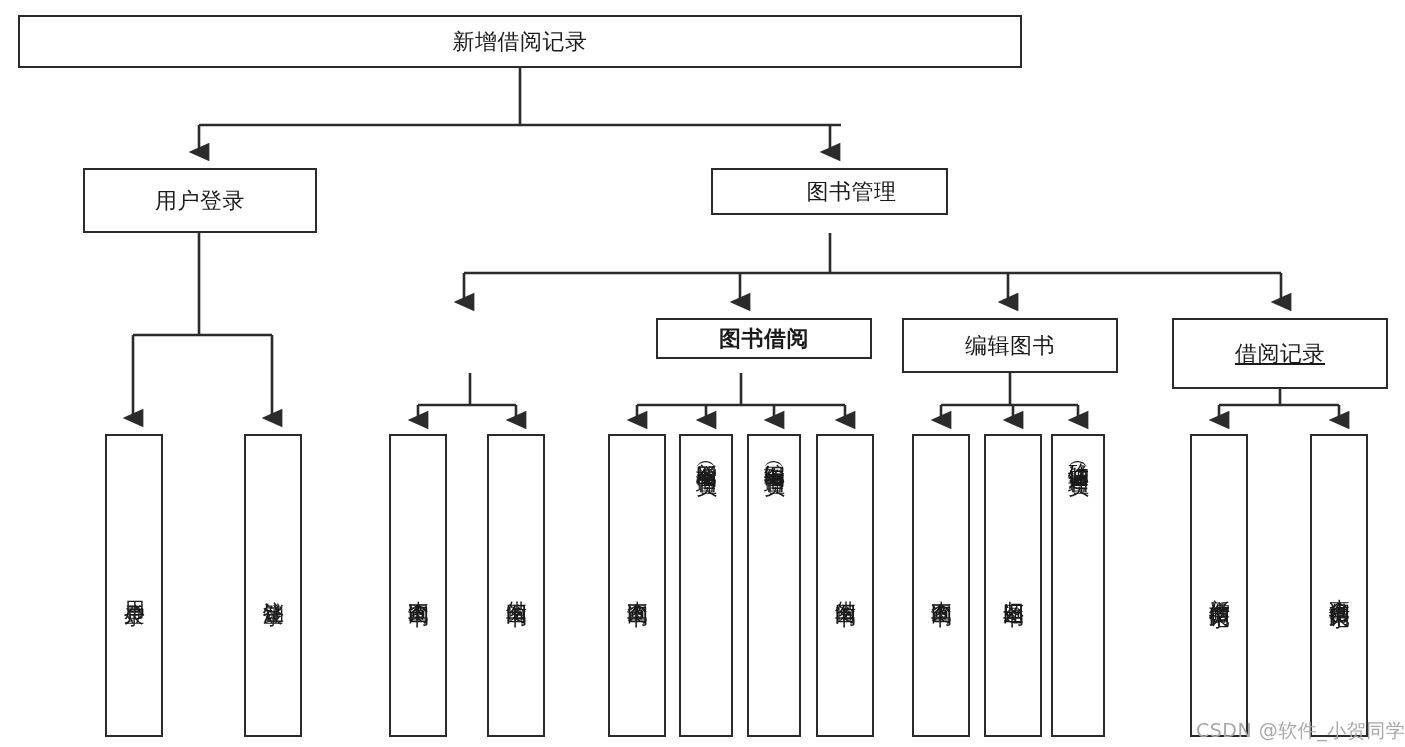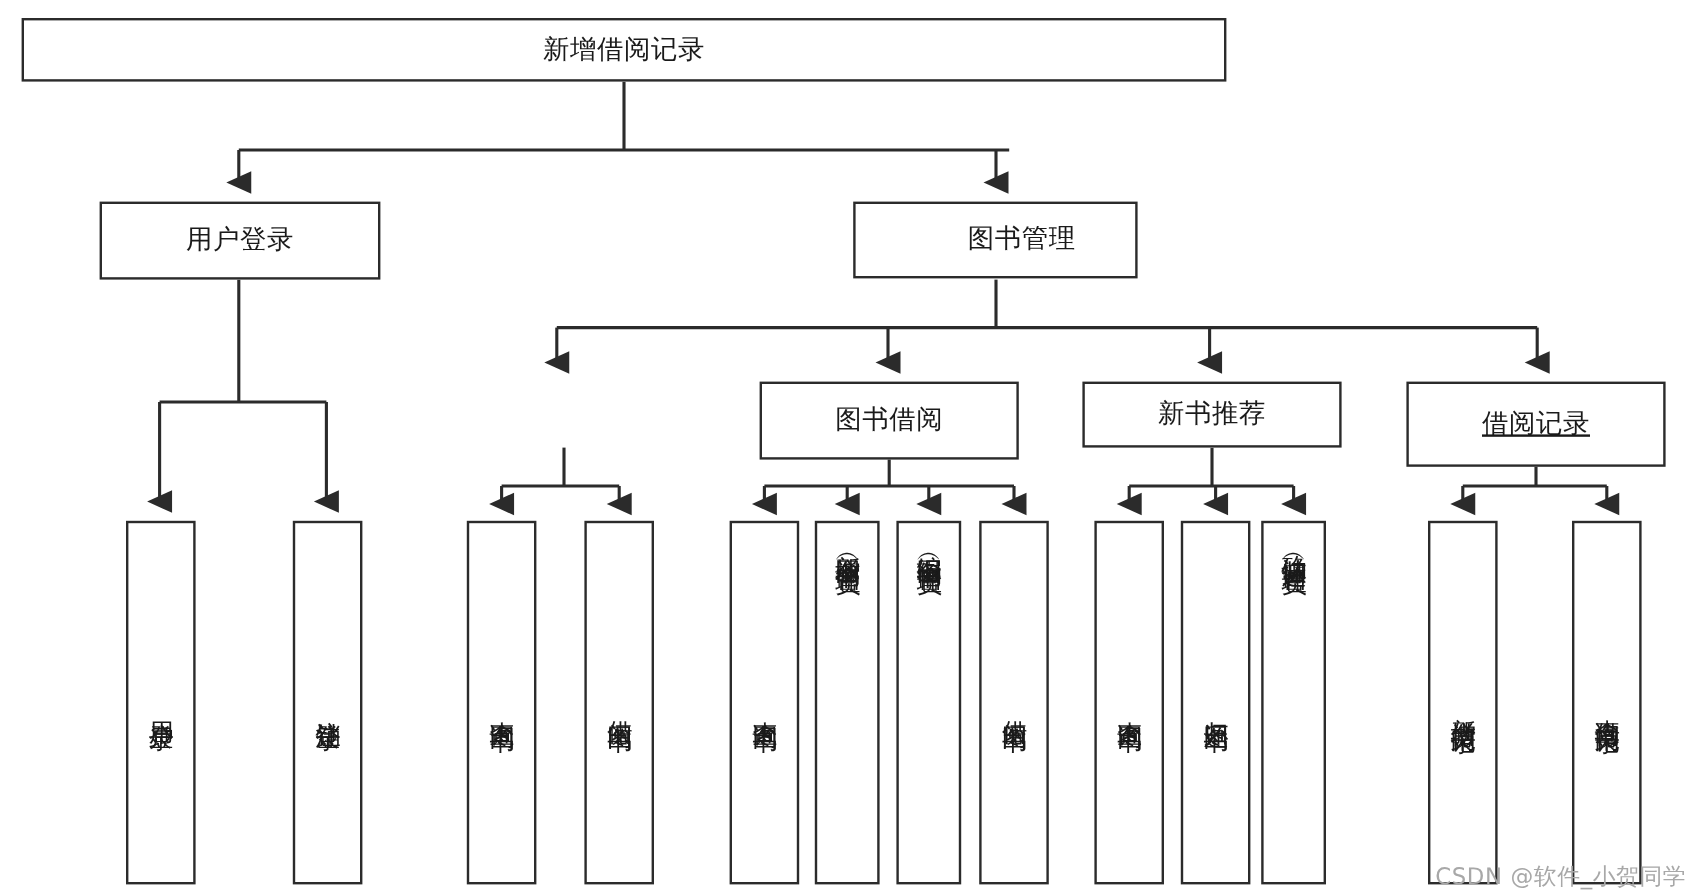--- a/index.html
+++ b/index.html
@@ -139,29 +139,29 @@
     </g>
   </svg>
 
   <div class="node" style="left:18px; top:15px; width:1004px; height:53px;">
     <span class="node-label">新增借阅记录</span>
   </div>
 
   <div class="node" style="left:83px; top:168px; width:234px; height:65px;">
     <span class="node-label">用户登录</span>
   </div>
-  <div class="node" style="left:711px; top:168px; width:237px; height:64px;padding-left:44px;">
+  <div class="node" style="left:711px; top:168px; width:237px; height:47px;padding-left:44px;">
     <span class="node-label">图书管理</span>
   </div>
 
-  <div class="node" style="left:633px; top:318px; width:216px; height:65px;">
+  <div class="node" style="left:656px; top:318px; width:216px; height:41px;font-weight:bold;">
     <span class="node-label">图书借阅</span>
   </div>
   <div class="node" style="left:902px; top:318px; width:216px; height:55px;">
-    <span class="node-label">新书推荐</span>
+    <span class="node-label">编辑图书</span>
   </div>
   <div class="node" style="left:1172px; top:318px; width:216px; height:71px;text-decoration:underline;">
     <span class="node-label">借阅记录</span>
   </div>
 
   <div class="node vertical leaf-center" style="left:105px; top:434px; width:58px; height:303px;">
     <span class="node-label">用户登录</span>
   </div>
   <div class="node vertical leaf-center" style="left:244px; top:434px; width:58px; height:303px;">
     <span class="node-label">注销登录</span>

